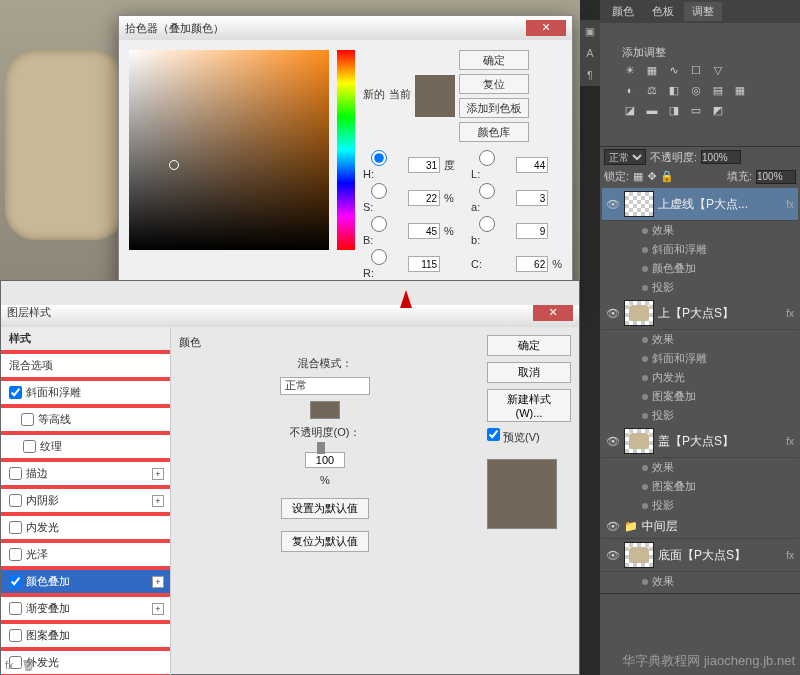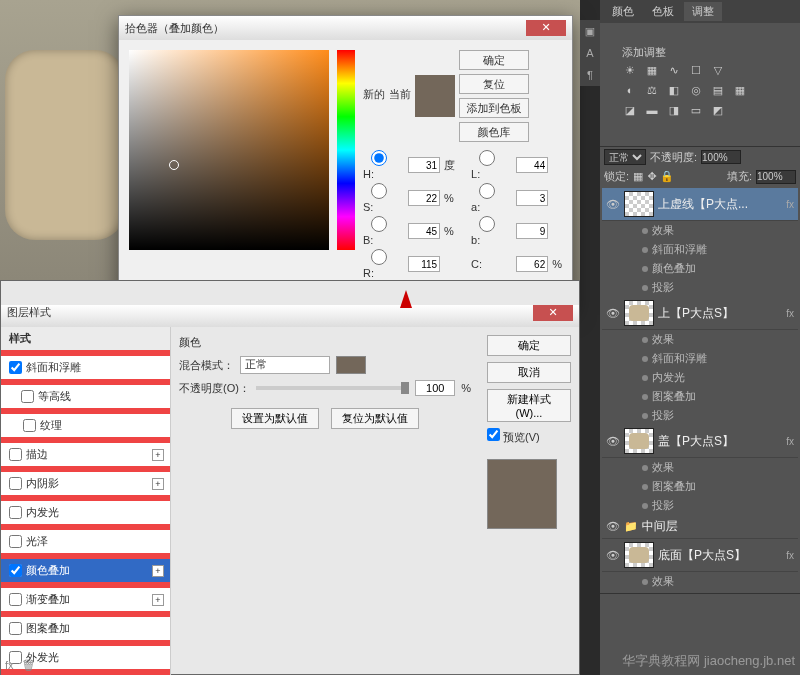--- a/index.html
+++ b/index.html
@@ -32,26 +32,26 @@
 .cp-hex input { width: 55px; height: 16px; border: 1px solid #5a9de0; background: #cde3f8; padding: 0 2px; font-size: 10px; }
 .cp-webonly { position: absolute; left: 10px; bottom: 10px; color: #333; display: flex; align-items: center; gap: 4px; }
 .arrow-red { position: absolute; left: 400px; top: 290px; width: 0; height: 0; border-left: 6px solid transparent; border-right: 6px solid transparent; border-bottom: 18px solid #c00; z-index: 50; }
 
 
 .layer-style { position: absolute; left: 0; top: 280px; width: 580px; height: 395px; background: #e8e8e8; border: 1px solid #666; }
 .ls-titlebar { height: 22px; background: linear-gradient(#fff, #ddd); display: flex; justify-content: space-between; padding: 0 6px; color: #333; margin-top: 24px; }
 .ls-close { width: 40px; height: 16px; background: #c75050; color: #fff; text-align: center; line-height: 14px; }
 .ls-body { display: flex; height: calc(100% - 22px); }
 .ls-sidebar { width: 170px; background: #fff; border-right: 1px solid #ccc; }
-.ls-side-item { padding: 4px 8px; color: #333; display: flex; align-items: center; gap: 4px; border-bottom: 6px solid #ef4444; position: relative; }
+.ls-side-item { padding: 4px 8px; color: #333; display: flex; align-items: center; gap: 4px; border-bottom: 4px solid #ef4444; position: relative; }
 .ls-side-item.hdr { background: #ebebeb; font-weight: bold; }
 .ls-side-item.sel { background: #316ac5; color: #fff; }
 .ls-side-item .plus { position: absolute; right: 6px; border: 1px solid #999; width: 12px; height: 12px; text-align: center; line-height: 10px; background: #fff; color: #333; font-size: 9px; }
 .ls-main { flex: 1; padding: 8px; color: #333; }
-.ls-row { display: flex; align-items: center; gap: 6px; margin: 6px 0; }
+.ls-row { display: flex; align-items: center; gap: 6px; margin: 6px 0; flex-direction: column; }
 .ls-select { width: 90px; height: 18px; border: 1px solid #aaa; background: #fff; padding: 0 4px; }
 .ls-colorbox { width: 30px; height: 18px; background: #73675a; border: 1px solid #888; }
 .ls-slider { flex: 1; height: 4px; background: #ccc; position: relative; }
 .ls-slider-thumb { position: absolute; right: 0; top: -4px; width: 8px; height: 12px; background: #888; }
 .ls-num { width: 40px; height: 16px; border: 1px solid #aaa; text-align: center; }
 .ls-btn2 { padding: 2px 10px; background: #f5f5f5; border: 1px solid #aaa; }
 .ls-rightcol { width: 100px; padding: 8px; display: flex; flex-direction: column; gap: 6px; color: #333; }
 .ls-preview { width: 70px; height: 70px; background: #73675a; border: 1px solid #888; margin-top: 8px; }
 .ls-footer { position: absolute; bottom: 2px; left: 4px; display: flex; gap: 8px; color: #888; }
 
@@ -182,20 +182,21 @@
 <div class="arrow-red"></div>
 
 <div class="layer-style">
   <div class="ls-titlebar">
     <span>图层样式</span>
     <span class="ls-close">✕</span>
   </div>
   <div class="ls-body">
     <div class="ls-sidebar">
       <div class="ls-side-item hdr">样式</div>
+      <div class="ls-side-item">混合选项</div>
       <div class="ls-side-item">
           <input type="checkbox" checked="" style=""> 
           <span>斜面和浮雕</span>
         </div>
       <div class="ls-side-item" style="padding-left:20px">
           <input type="checkbox" style=""> 
           <span>等高线</span>
         </div>
       <div class="ls-side-item" style="padding-left:22px">
           <input type="checkbox" style=""> 

